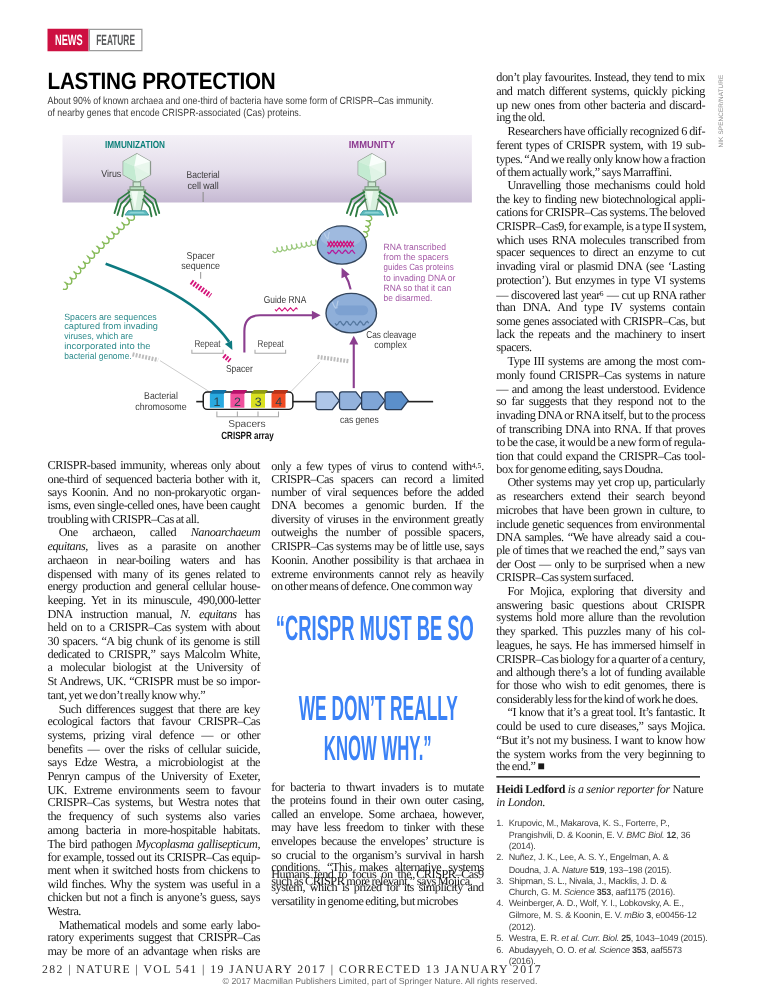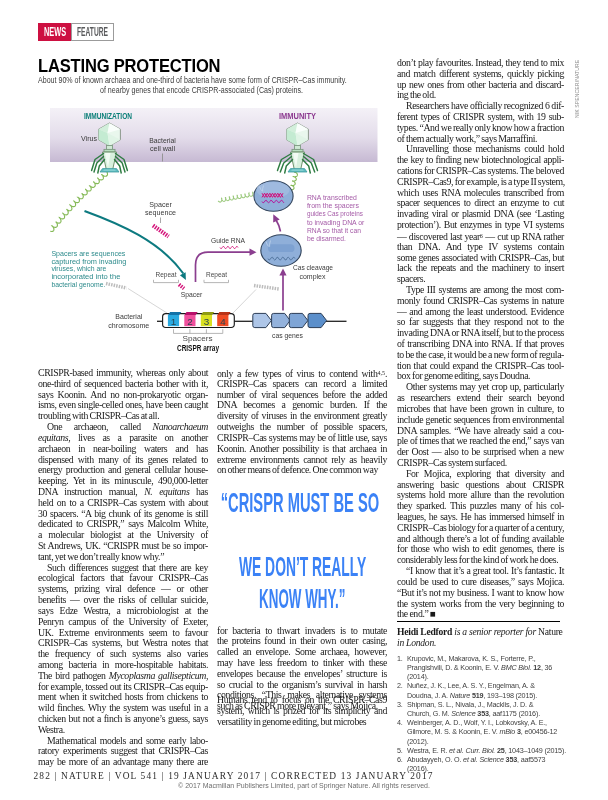--- a/index.html
+++ b/index.html
@@ -26,21 +26,21 @@
 <div id="page">
 
 <div class="abs sans" style="left:38px;top:22.5px;width:33px;height:18px;background:#cd1041;"></div>
 <div class="abs sans" style="left:71px;top:22.5px;width:41px;height:16px;border:1px solid #9b9b9b;background:#fff;"></div>
 <div class="abs sans" style="left:44px;top:25.4px;font-weight:bold;color:#fff;font-size:11.9px;transform:scaleX(0.62);transform-origin:0 0;">NEWS</div>
 <div class="abs sans" style="left:77px;top:25.4px;font-weight:bold;color:#595a5c;font-size:11.9px;transform:scaleX(0.56);transform-origin:0 0;">FEATURE</div>
 
 <div class="abs sans" style="left:38px;top:55px;font-weight:bold;color:#000;font-size:19px;transform:scaleX(0.87);transform-origin:0 0;letter-spacing:-0.2px;">LASTING PROTECTION</div>
 <div class="abs sans" style="left:38px;top:75px;font-size:8.3px;line-height:10.3px;color:#3c3c3c;">
       <div style="height:10.3px;"><span class="cx">About 90% of known archaea and one-third of bacteria have some form of CRISPR–Cas immunity.</span></div>
-      <div style="height:10.3px;text-align:center;"><span class="cx">of nearby genes that encode CRISPR-associated (Cas) proteins.</span></div>
+      <div style="height:10.3px;"><span class="cx">of nearby genes that encode CRISPR-associated (Cas) proteins.</span></div>
     </div>
 
 <svg class="abs" style="left:0;top:0;" width="608" height="800" viewBox="0 0 608 800">
 <defs>
         <linearGradient id="band" x1="0" y1="0" x2="0" y2="1">
           <stop offset="0" stop-color="#f4f1f7"></stop>
           <stop offset="0.55" stop-color="#e3dcea"></stop>
           <stop offset="1" stop-color="#c6b9d3"></stop>
         </linearGradient>
       </defs>
@@ -195,21 +195,21 @@
 <div>the frequency of such systems also varies</div>
 <div>among bacteria in more-hospitable habitats.</div>
 <div>The bird pathogen <i>Mycoplasma gallisepticum</i>,</div>
 <div>for example, tossed out its CRISPR–Cas equip-</div>
 <div>ment when it switched hosts from chickens to</div>
 <div>wild finches. Why the system was useful in a</div>
 <div>chicken but not a finch is anyone’s guess, says</div>
 <div class="e">Westra.</div>
 <div class="in">Mathematical models and some early labo-</div>
 <div>ratory experiments suggest that CRISPR–Cas</div>
-<div>may be more of an advantage many there are</div>
+<div>may be more of an advantage when risks are</div>
 </div>
 <div class="col" id="c2a" style="left:217px;top:368px;">
 <div>only a few types of virus to contend with<sup>4,5</sup>.</div>
 <div>CRISPR–Cas spacers can record a limited</div>
 <div>number of viral sequences before the added</div>
 <div>DNA becomes a genomic burden. If the</div>
 <div>diversity of viruses in the environment greatly</div>
 <div>outweighs the number of possible spacers,</div>
 <div>CRISPR–Cas systems may be of little use, says</div>
 <div>Koonin. Another possibility is that archaea in</div>
@@ -261,21 +261,21 @@
 <div>of transcribing DNA into RNA. If that proves</div>
 <div>to be the case, it would be a new form of regula-</div>
 <div>tion that could expand the CRISPR–Cas tool-</div>
 <div class="e">box for genome editing, says Doudna.</div>
 <div class="in">Other systems may yet crop up, particularly</div>
 <div>as researchers extend their search beyond</div>
 <div>microbes that have been grown in culture, to</div>
 <div>include genetic sequences from environmental</div>
 <div>DNA samples. “We have already said a cou-</div>
 <div>ple of times that we reached the end,” says van</div>
-<div>der Oost — also to be surprised when a new</div>
+<div>der Oost — only to be surprised when a new</div>
 <div class="e">CRISPR–Cas system surfaced.</div>
 <div class="in">For Mojica, exploring that diversity and</div>
 <div>answering basic questions about CRISPR</div>
 <div>systems hold more allure than the revolution</div>
 <div>they sparked. This puzzles many of his col-</div>
 <div>leagues, he says. He has immersed himself in</div>
 <div>CRISPR–Cas biology for a quarter of a century,</div>
 <div>and although there’s a lot of funding available</div>
 <div>for those who wish to edit genomes, there is</div>
 <div class="e">considerably less for the kind of work he does.</div>

